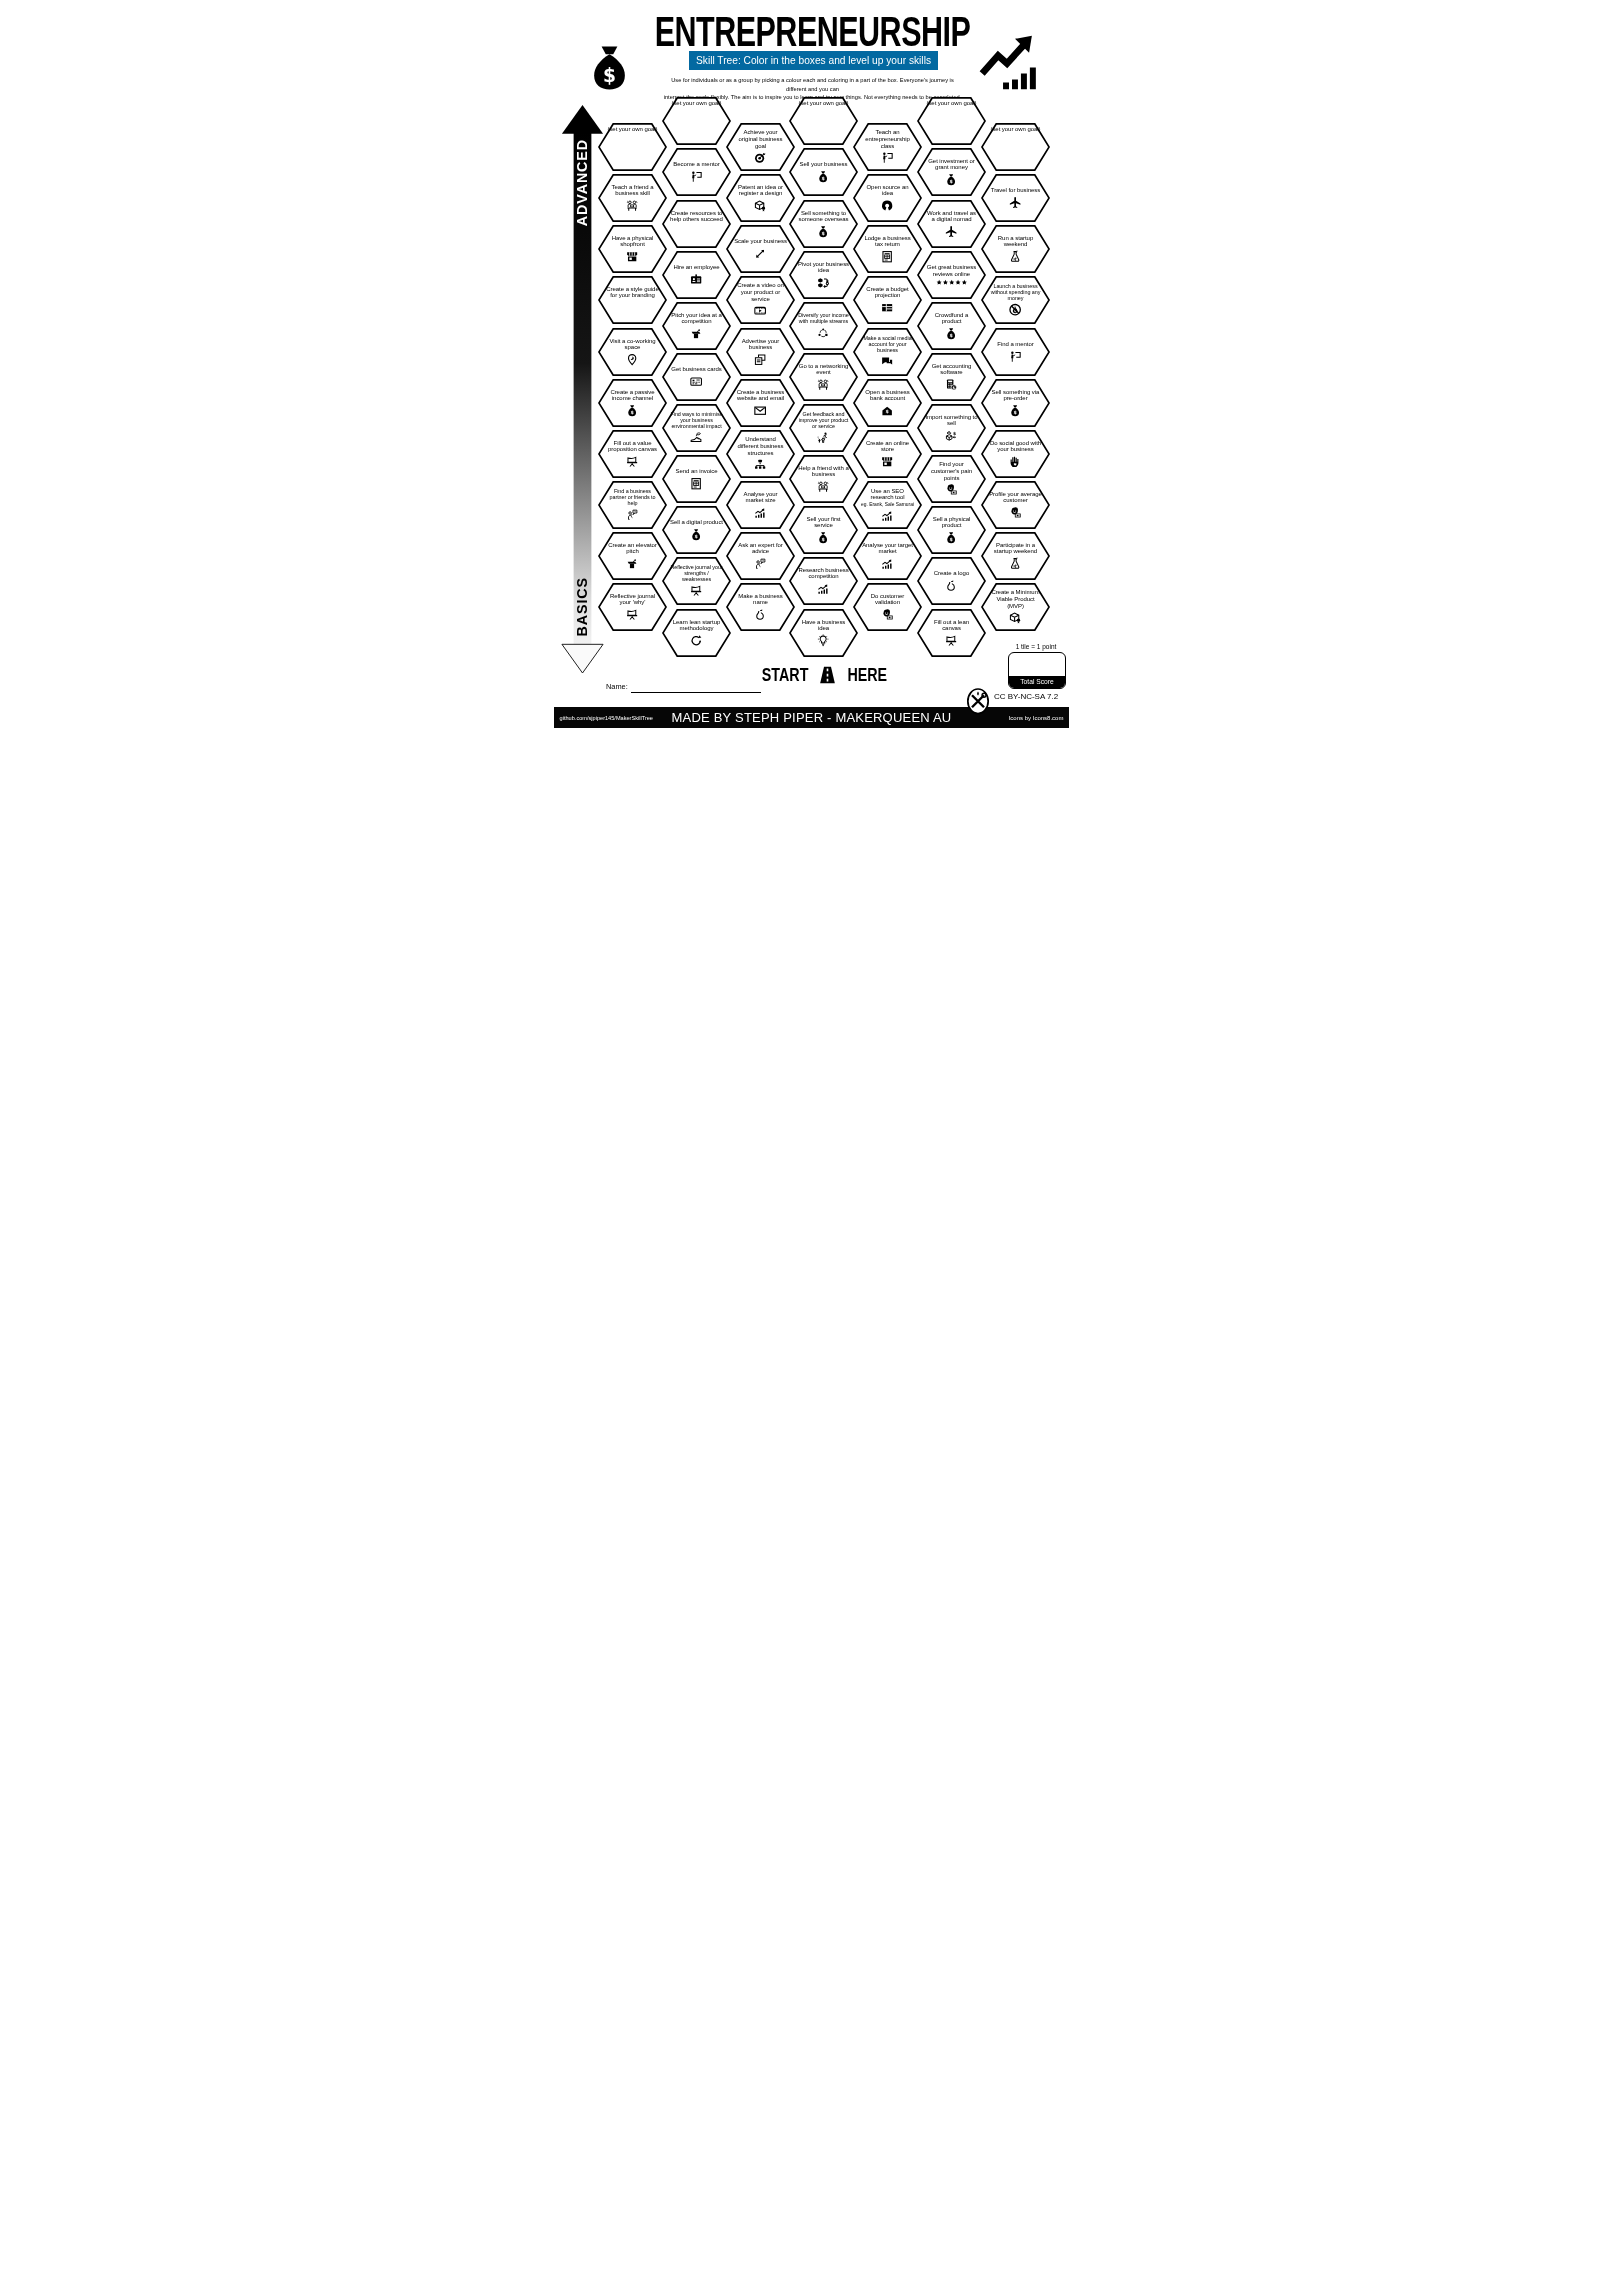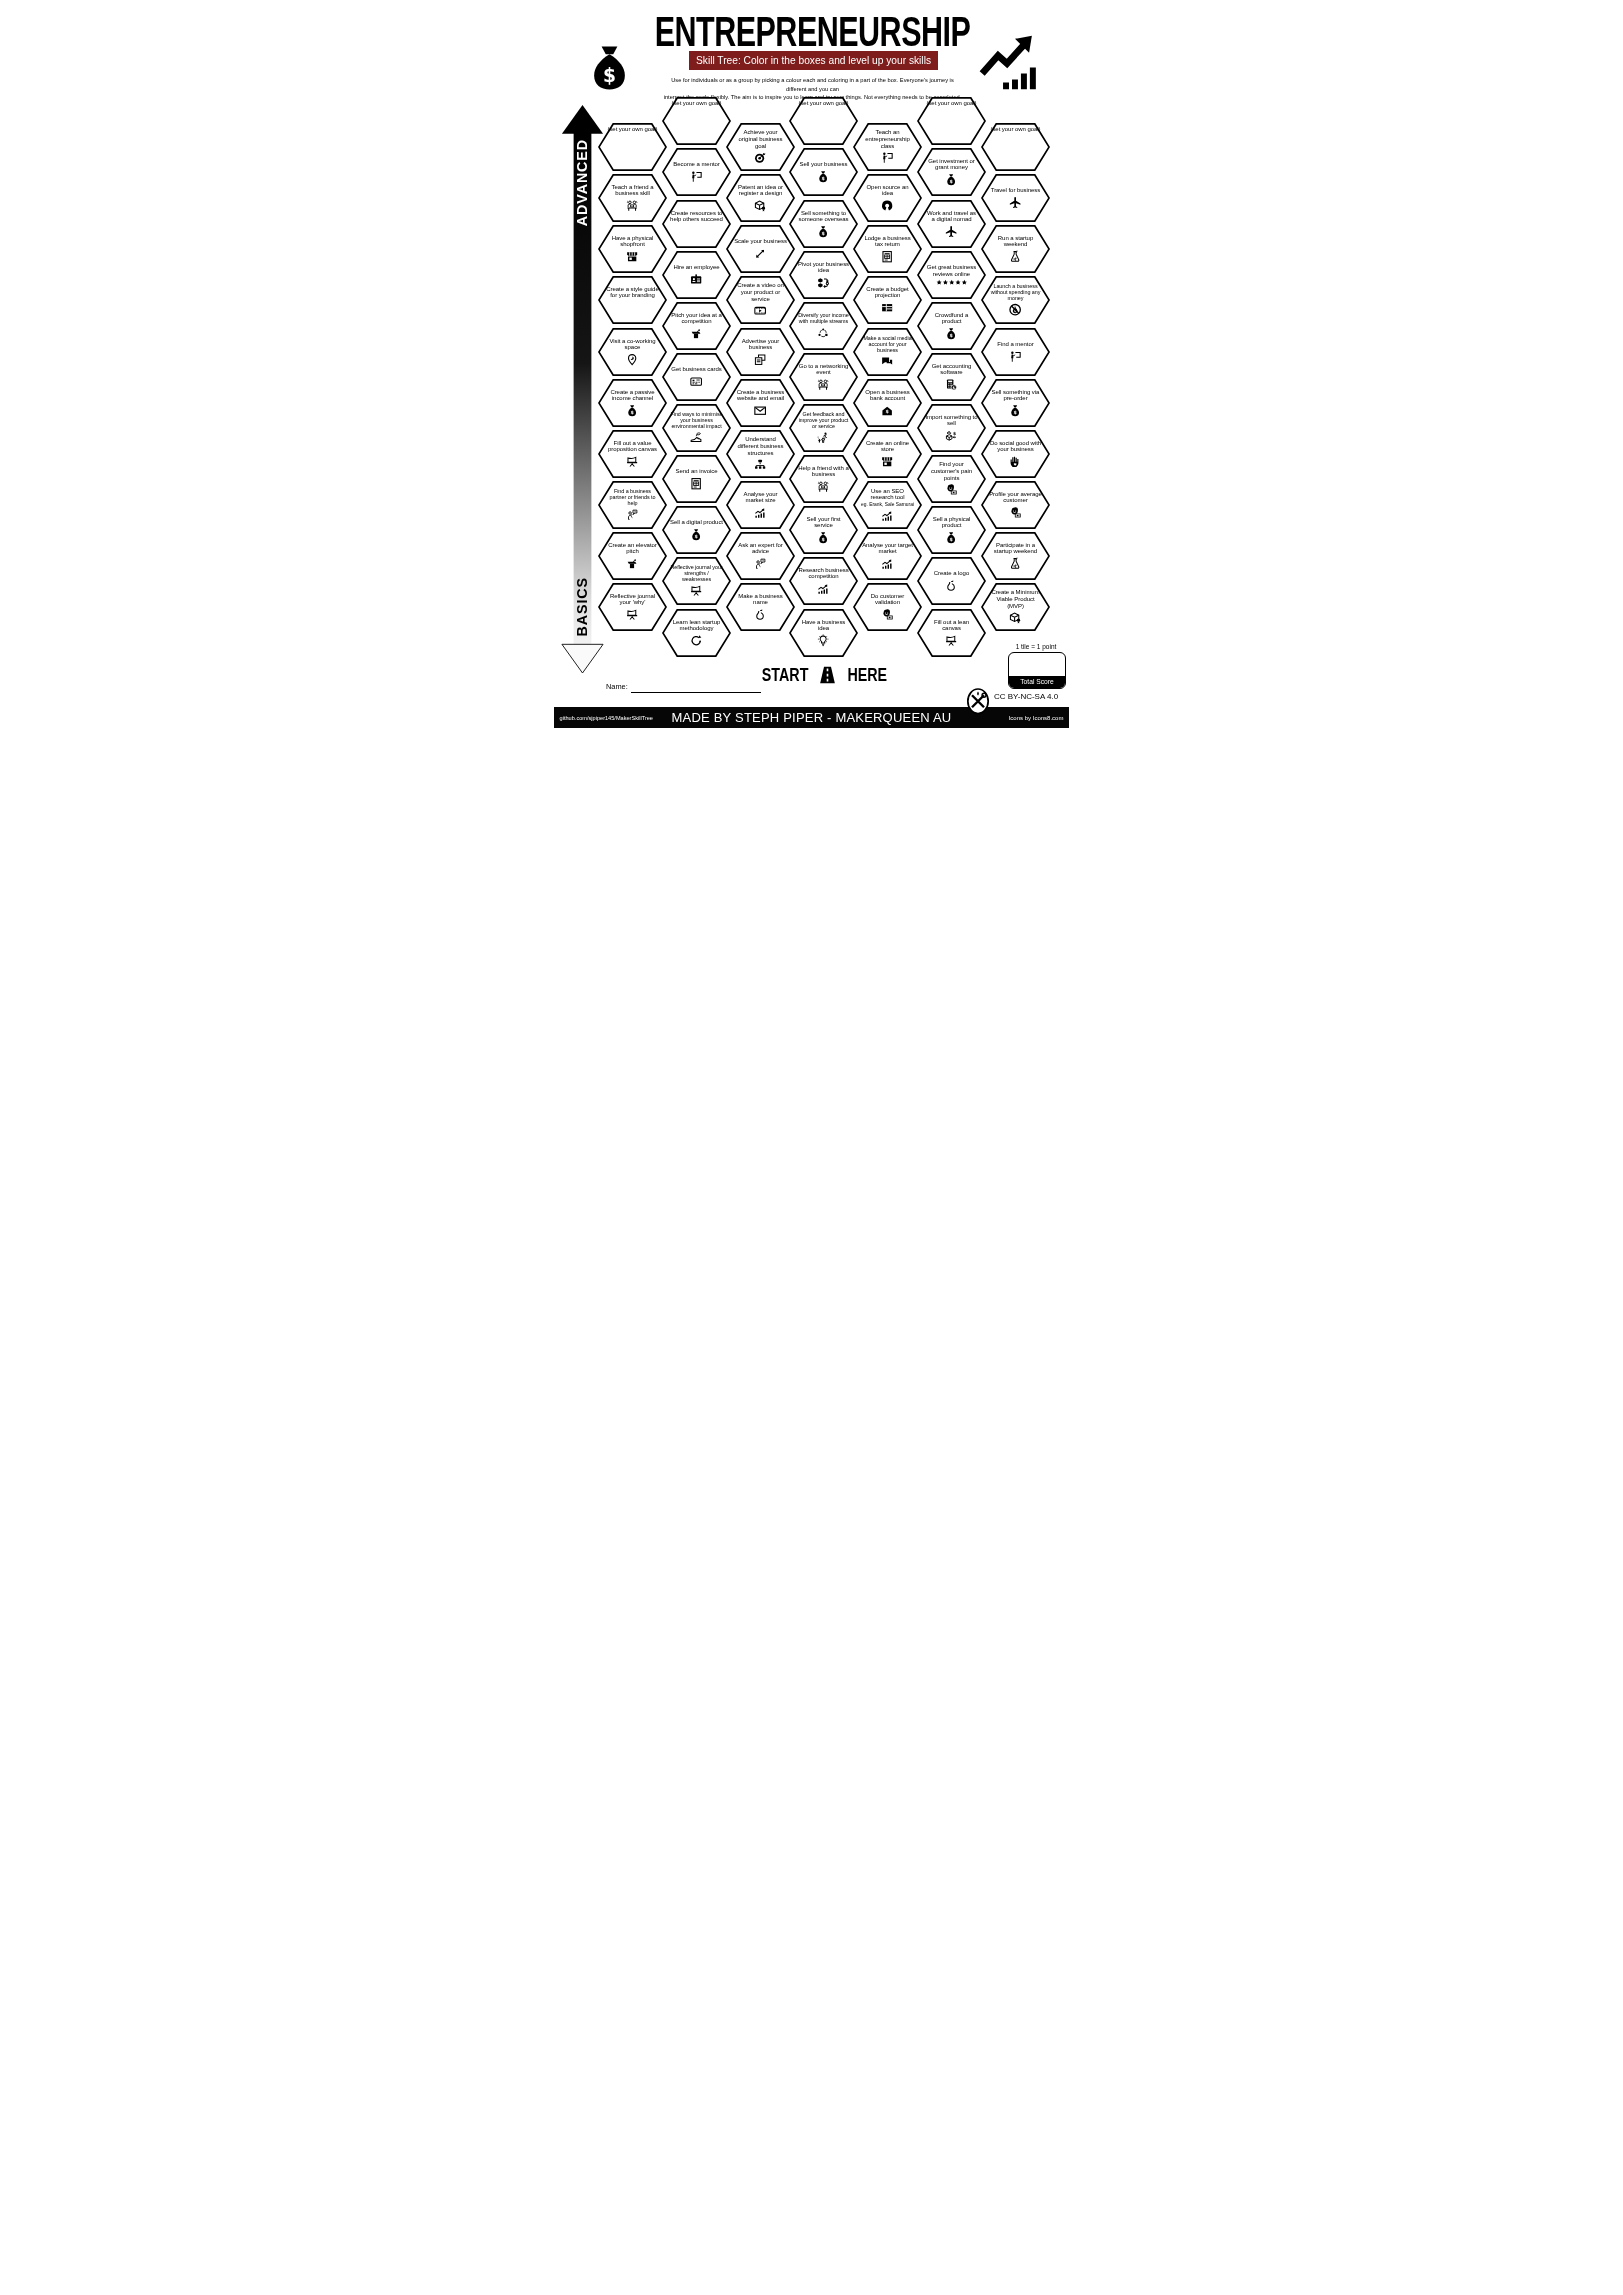--- a/index.html
+++ b/index.html
@@ -7,21 +7,21 @@
   #poster{position:relative;width:515px;height:728px;margin:0 auto;background:#fff;overflow:hidden;}
   svg{display:block;}
   svg text{font-family:"DejaVu Sans","Liberation Sans",sans-serif;}
 
   
   .money-bag-big{position:absolute;left:29px;top:37px;width:53px;height:61px;}
   .growth-big{position:absolute;left:424px;top:26px;width:64px;height:71px;}
   .title{position:absolute;left:69px;top:5.6px;width:379px;text-align:center;
          font-size:30.5px;font-weight:bold;letter-spacing:-0.5px;white-space:nowrap;
          transform:scaleY(1.42);transform-origin:top center;}
-  .subtitle-bar{position:absolute;left:135px;top:51px;width:249px;height:19.4px;background:#7f1d1d;
+  .subtitle-bar{position:absolute;left:135px;top:51px;width:249px;height:19.4px;background:#0369a1;
          color:#fff;display:flex;align-items:center;justify-content:center;font-size:10.2px;}
   .desc{position:absolute;left:108px;top:76px;width:301px;text-align:center;
          font-size:5.7px;line-height:1.5;}
 
   
   .axis{position:absolute;left:7.4px;top:105px;width:43px;height:568px;}
   .axis-label{position:absolute;writing-mode:vertical-rl;transform:rotate(180deg);
          font-weight:bold;font-size:14.3px;letter-spacing:0.9px;left:20.4px;}
   .axis-label.adv{top:139px;color:#fff;}
   .axis-label.bas{top:577px;color:#000;}
@@ -1157,21 +1157,21 @@
 
   <div class="tile-note">1 tile = 1 point</div>
   <div class="score-box">
     <div class="score-value"></div>
     <div class="score-strip">Total Score</div>
   </div>
 
   <svg class="badge" viewBox="0 0 60 66" width="28" height="30.5">
       <use href="#icon-maker-badge"></use>
     </svg>
-  <div class="license">CC BY-NC-SA 4.0</div>
+  <div class="license">CC BY-NC-SA 7.2</div>
 
   <div class="footer">
     <span class="f-left">github.com/sjpiper145/MakerSkillTree</span>
     <span class="f-center">MADE BY STEPH PIPER  -  MAKERQUEEN AU</span>
     <span class="f-right">Icons by Icons8.com</span>
   </div>
 
 </div>
 
 

